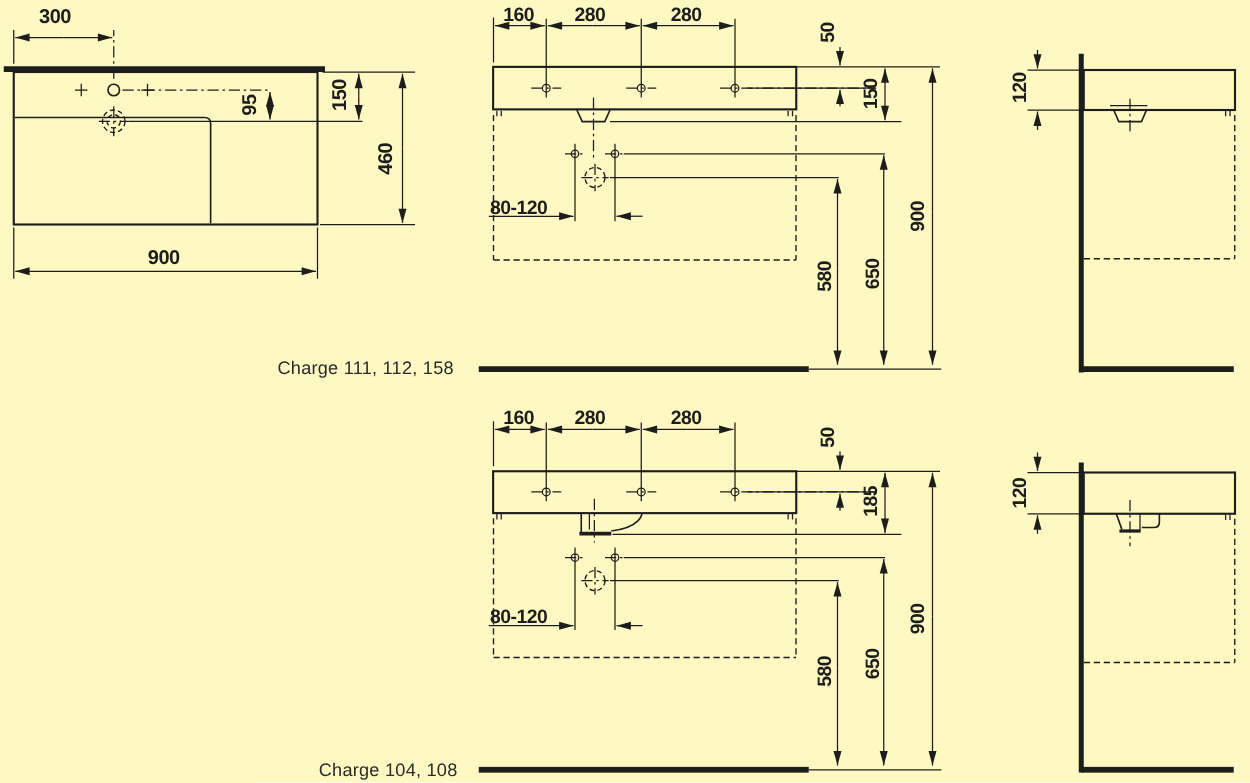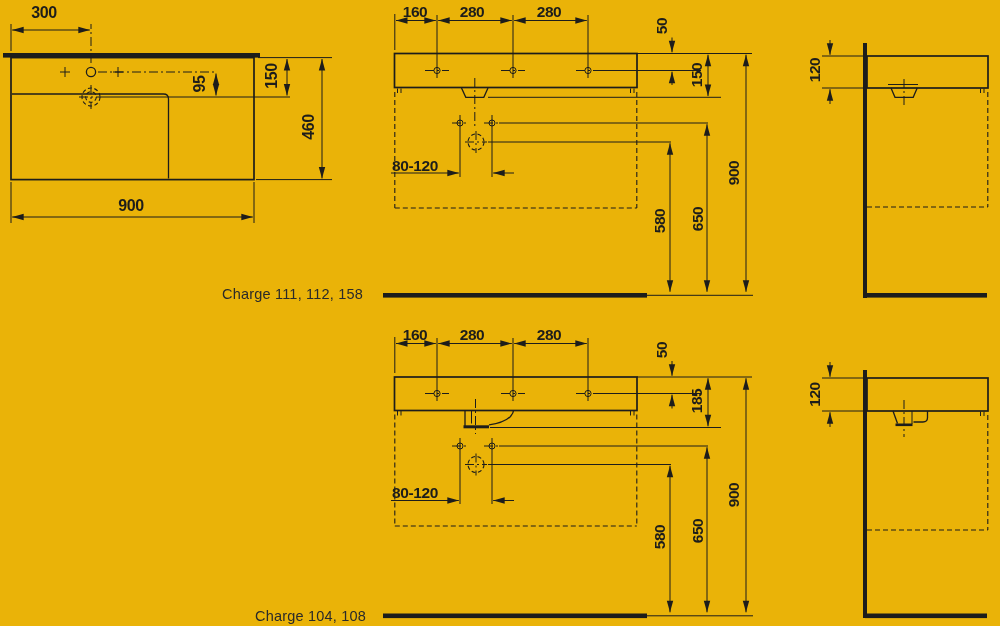--- a/index.html
+++ b/index.html
@@ -1,16 +1,16 @@
 <!DOCTYPE html>
 <html><head>
 <meta charset="utf-8">
 <style>
   html,body{margin:0;padding:0;background:#ffffff;}
-  .stage{position:relative;width:1000px;height:626px;background:#eab308;overflow:hidden;}
+  .stage{position:relative;width:1000px;height:626px;background:#fef9c3;overflow:hidden;}
   svg{display:block;}
   .ln{stroke:#1d1d1b;stroke-width:1.3;fill:none;}
   .thk{stroke-width:1.7;}
   .thin{stroke-width:1;}
   .cl{stroke:#1d1d1b;stroke-width:1;fill:none;stroke-dasharray:9 3 2 3;}
   .dsh{stroke:#1d1d1b;stroke-width:1.1;fill:none;stroke-dasharray:5 3;}
   .dshc{stroke:#1d1d1b;stroke-width:1.1;fill:none;stroke-dasharray:4 2.5;}
   .dim{font-family:"Liberation Sans",sans-serif;font-weight:700;font-size:16px;fill:#1d1d1b;letter-spacing:-0.4px;}
   .dims{font-family:"Liberation Sans",sans-serif;font-weight:700;font-size:15.5px;fill:#1d1d1b;letter-spacing:-0.4px;}
   .cap{font-family:"Liberation Sans",sans-serif;font-weight:400;font-size:14.5px;fill:#2a2a2a;letter-spacing:0.2px;}

